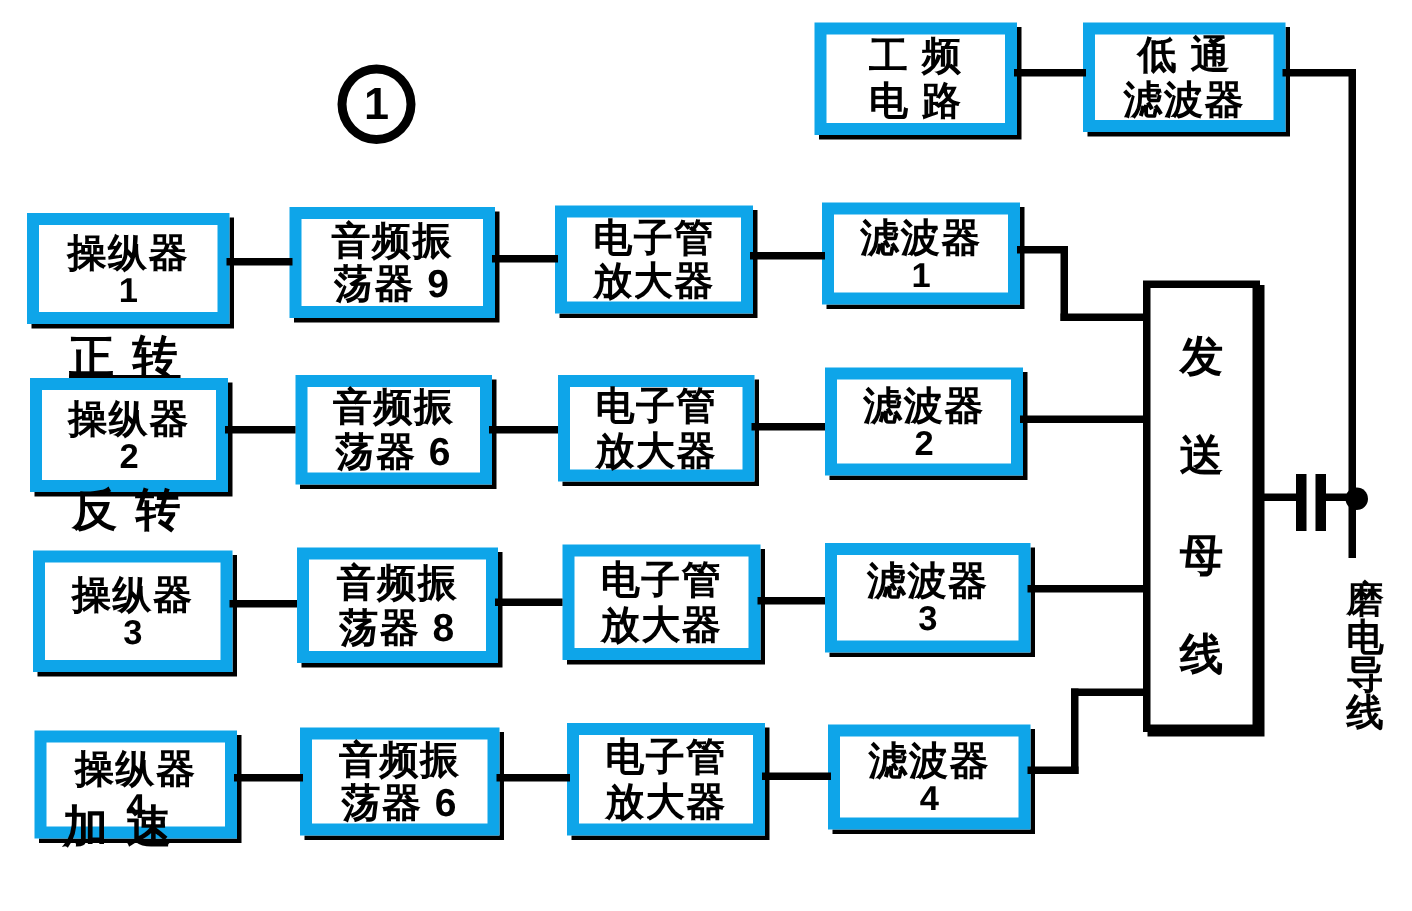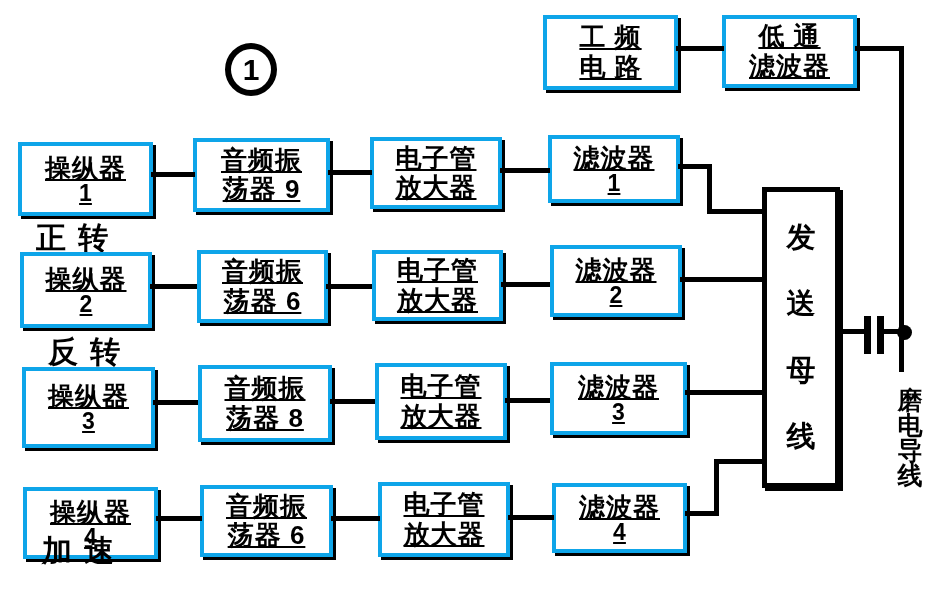--- a/index.html
+++ b/index.html
@@ -3,25 +3,24 @@
 <meta charset="utf-8">
 <style>
   html,body{margin:0;padding:0;background:#ffffff;}
   .stage{
     position:relative;width:941px;height:607px;background:#ffffff;
     font-family:"Liberation Sans","DejaVu Sans",sans-serif;
     color:#000;overflow:hidden;
   }
   .box{
     position:absolute;box-sizing:border-box;
-    border:4px solid #0ea5e9;box-shadow:3px 3px 0 #000;background:#fff;
+    border:8px solid #0ea5e9;box-shadow:3px 3px 0 #000;background:#fff;
     display:flex;flex-direction:column;align-items:center;justify-content:center;
     font-weight:bold;font-size:26px;line-height:1.12;
     letter-spacing:1px;
-    text-decoration:underline;
   }
   .box .num{font-size:23px;line-height:0.95;letter-spacing:0;}
   .line{position:absolute;background:#000;}
   .flabel{
     position:absolute;font-weight:bold;font-size:30px;letter-spacing:2px;
     white-space:pre;
   }
   .circle{
     position:absolute;left:225px;top:43px;width:52px;height:53px;
     box-sizing:border-box;border:6px solid #000;border-radius:50%;
@@ -72,21 +71,21 @@
     <span>荡器 9</span>
   </div>
   <div class="box" style="left:370px;top:137px;width:132px;height:72px;">
     <span>电子管</span>
     <span>放大器</span>
   </div>
   <div class="box" style="left:548px;top:135px;width:132px;height:68px;">
     <span>滤波器</span>
     <span class="num">1</span>
   </div>
-  <div class="flabel" style="left:36px;top:218px;">正 转</div>
+  <div class="flabel" style="left:46px;top:218px;text-decoration:underline;">正 转</div>
   <div class="line" style="left:151px;top:172px;width:44px;height:5px;"></div>
   <div class="line" style="left:328px;top:170px;width:44px;height:5px;"></div>
   <div class="line" style="left:500px;top:168px;width:50px;height:5px;"></div>
   <div class="line" style="left:678px;top:164px;width:34px;height:5px;"></div>
   <div class="line" style="left:707px;top:164px;width:5px;height:50px;"></div>
   <div class="line" style="left:707px;top:209px;width:57px;height:5px;"></div>
 
   <div class="box" style="left:20px;top:252px;width:132px;height:76px;">
     <span>操纵器</span>
     <span class="num">2</span>
@@ -96,21 +95,21 @@
     <span>荡器 6</span>
   </div>
   <div class="box" style="left:372px;top:250px;width:131px;height:71px;">
     <span>电子管</span>
     <span>放大器</span>
   </div>
   <div class="box" style="left:550px;top:245px;width:132px;height:72px;">
     <span>滤波器</span>
     <span class="num">2</span>
   </div>
-  <div class="flabel" style="left:48px;top:332px;">反 转</div>
+  <div class="flabel" style="left:48px;top:320px;">反 转</div>
   <div class="line" style="left:150px;top:284px;width:47px;height:5px;"></div>
   <div class="line" style="left:326px;top:284px;width:46px;height:5px;"></div>
   <div class="line" style="left:501px;top:282px;width:49px;height:5px;"></div>
   <div class="line" style="left:680px;top:277px;width:84px;height:5px;"></div>
 
   <div class="box" style="left:22px;top:367px;width:133px;height:81px;">
     <span>操纵器</span>
     <span class="num">3</span>
   </div>
   <div class="box" style="left:198px;top:365px;width:134px;height:77px;">

